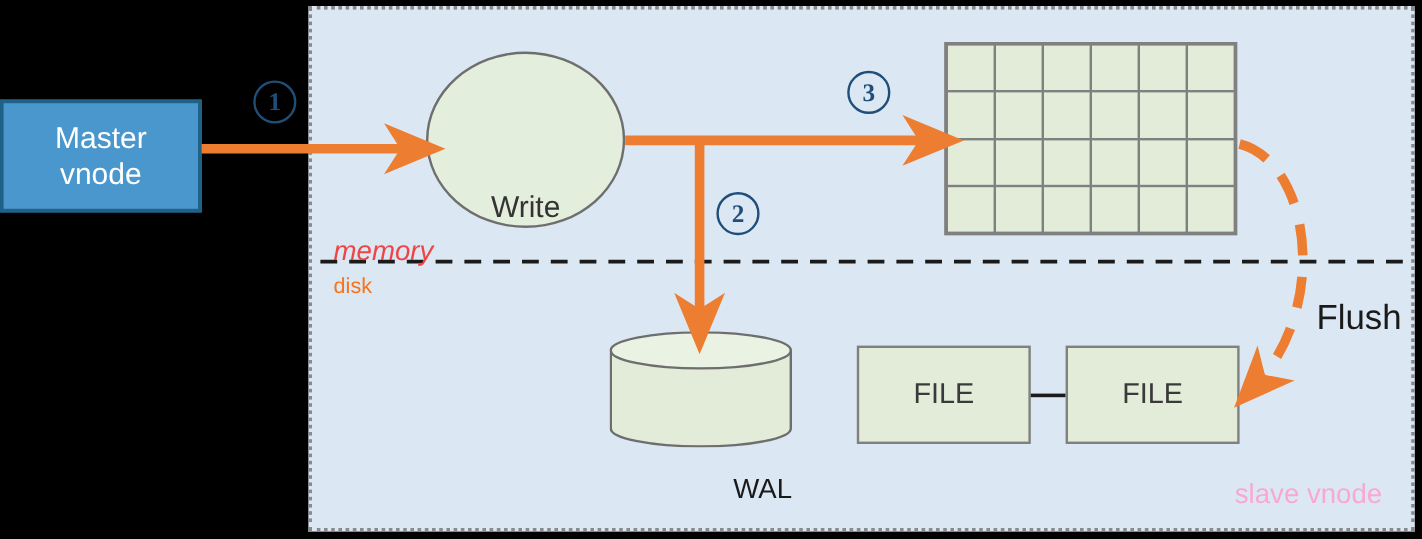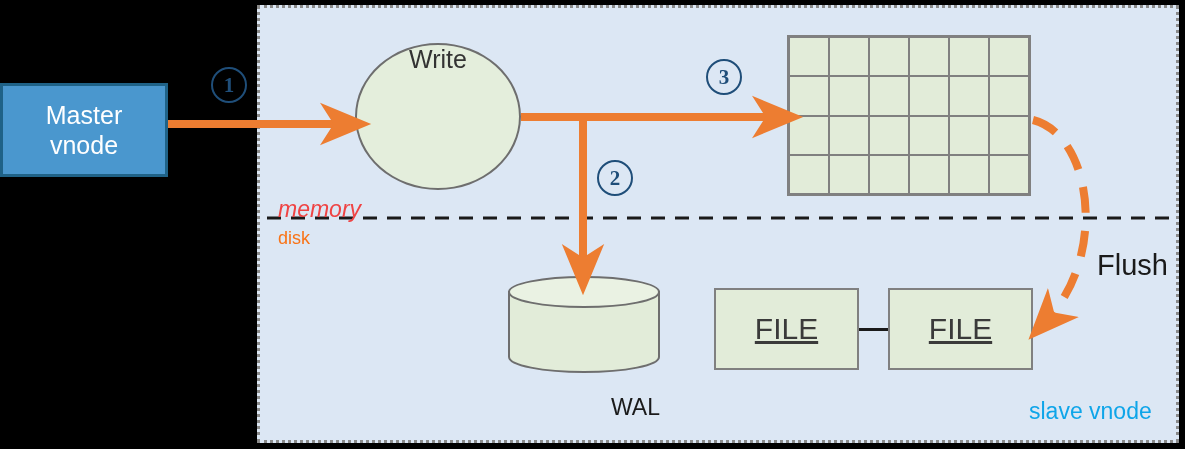--- a/index.html
+++ b/index.html
@@ -54,21 +54,21 @@
     position: absolute;
     left: 355px;
     top: 43px;
     width: 166px;
     height: 147px;
     background: #e4eedc;
     border: 2px solid #6e6e6e;
     border-radius: 50%;
     box-sizing: border-box;
     display: flex;
-    align-items: flex-start;
+    align-items: flex-end;
     justify-content: center;
     color: #333333;
     font-size: 25px;
   }
 
   
   #memtable-grid {
     position: absolute;
     left: 787px;
     top: 35px;
@@ -111,22 +111,21 @@
     top: 288px;
     width: 145px;
     height: 82px;
     background: #e2ecd9;
     border: 2px solid #808080;
     box-sizing: border-box;
     display: flex;
     align-items: center;
     justify-content: center;
     color: #3a3a3a;
-    font-size: 30px;
-    text-decoration: underline;
+    font-size: 24px;
   }
   #file-box-1 { left: 714px; }
   #file-box-2 { left: 888px; }
   #file-link {
     position: absolute;
     left: 859px;
     top: 328px;
     width: 30px;
     height: 3px;
     background: #1a1a1a;
@@ -145,21 +144,21 @@
     position: absolute;
     left: 278px;
     top: 228px;
     color: #f97316;
     font-size: 18px;
   }
   #slave-vnode-label {
     position: absolute;
     left: 1029px;
     top: 398px;
-    color: #0ea5e9;
+    color: #f9a8d4;
     font-size: 23px;
   }
   #flush-label {
     position: absolute;
     left: 1097px;
     top: 249px;
     color: #1a1a1a;
     font-size: 29px;
   }
 

